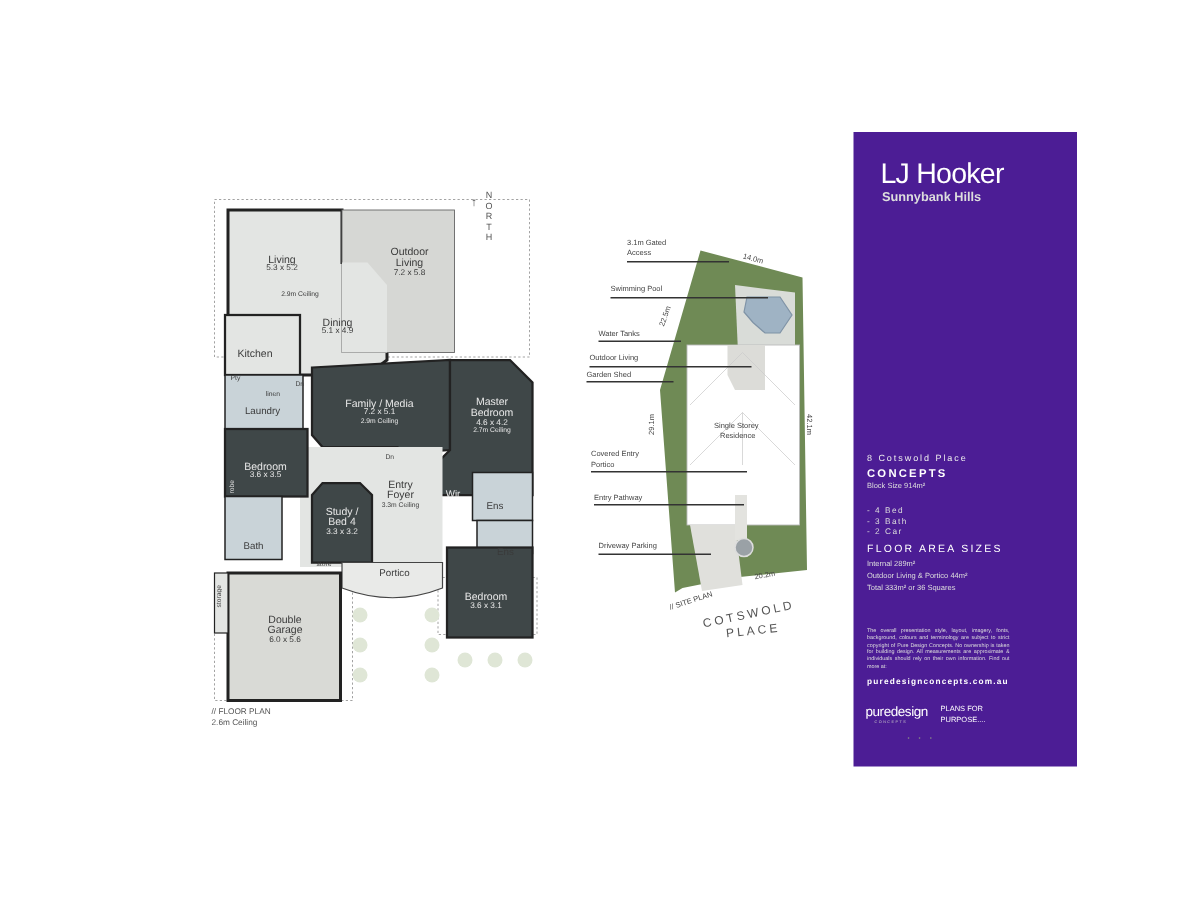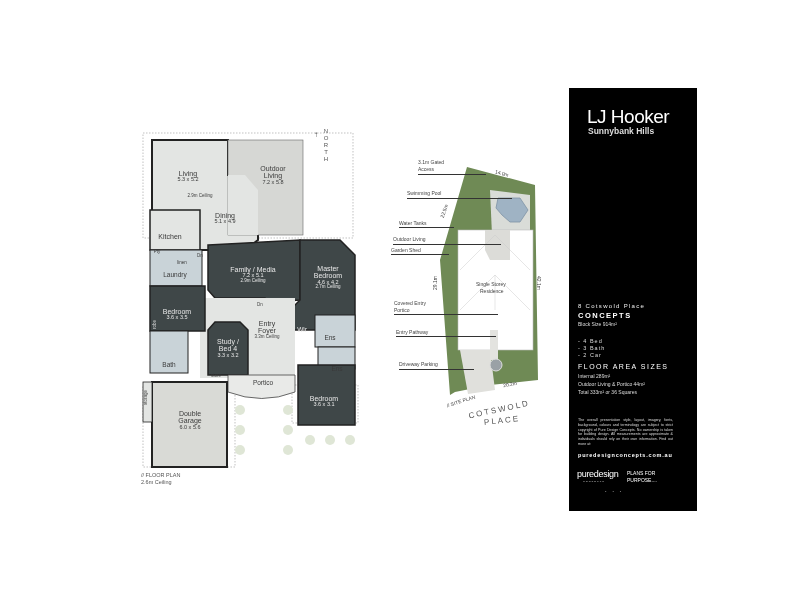--- a/index.html
+++ b/index.html
@@ -3,21 +3,21 @@
 <meta charset="utf-8">
 <style>
   html, body { margin:0; padding:0; }
   body { width:800px; height:600px; background:#ffffff; position:relative; overflow:hidden; font-family:"Liberation Sans", sans-serif; }
   .abs { position:absolute; }
   .lbl { position:absolute; text-align:center; color:#3a3a3a; line-height:1.05; white-space:nowrap; transform:translateX(-50%); }
   .lbl .n { font-size:7px; }
   .lbl .d { font-size:5.5px; }
   .lbl.w { color:#e8e8e8; }
   .tiny { font-size:4.5px; }
-  .panel { position:absolute; left:569px; top:88px; width:128px; height:423px; background:#000000; color:#fff; }
+  .panel { position:absolute; left:569px; top:88px; width:149px; height:423px; background:#4c1d95; color:#fff; }
   .site-lbl { position:absolute; font-size:5px; color:#444; white-space:nowrap; }
   .lead { position:absolute; height:1px; background:#333; }
 </style>
 </head>
 <body>
 
 <div class="abs" style="left:140px;top:130px;width:230px;height:360px;">
   <svg width="230" height="360" viewBox="0 0 230 360" style="position:absolute;left:0;top:0">
 
     <rect x="3" y="3" width="210" height="105" fill="none" stroke="#999" stroke-dasharray="1.5,1.5" stroke-width="0.6"></rect>

